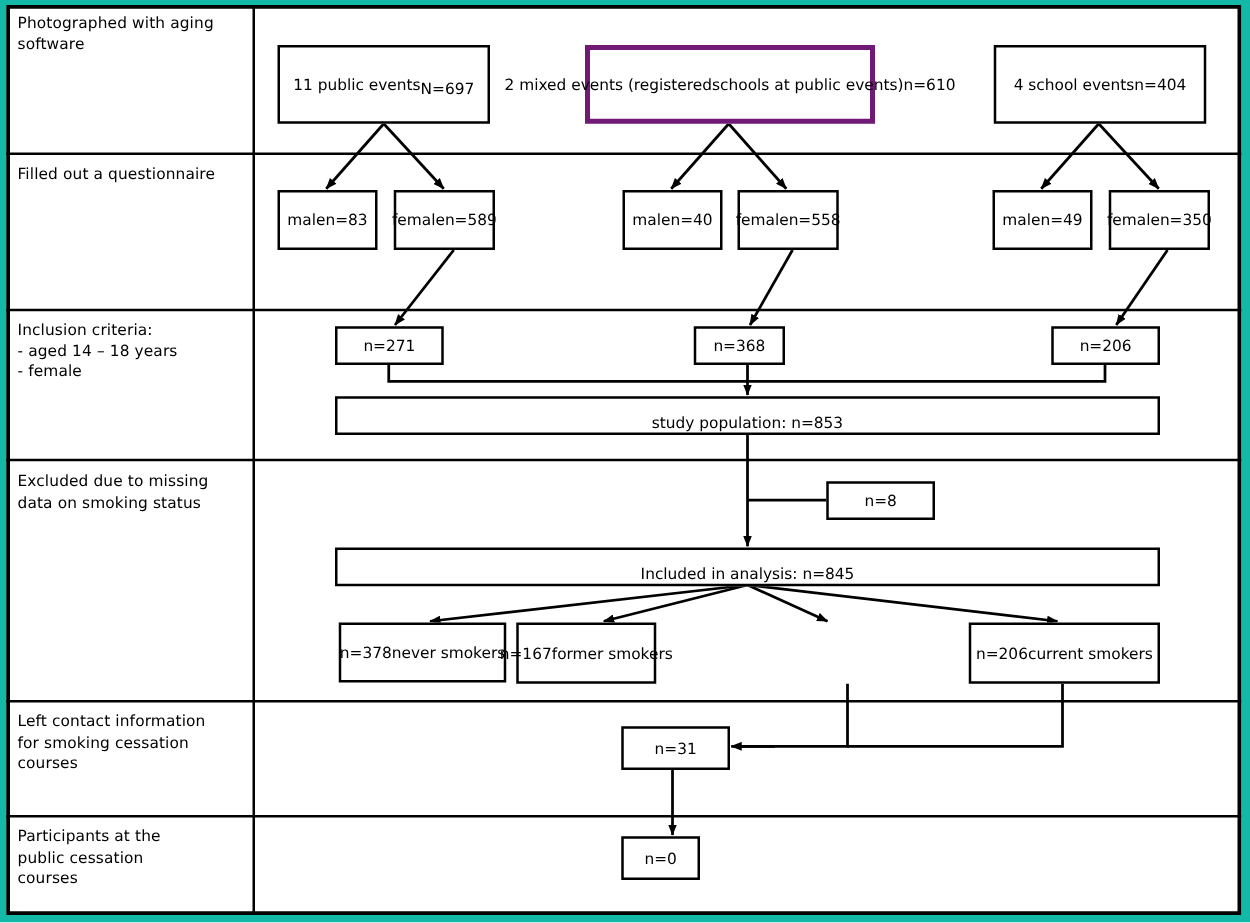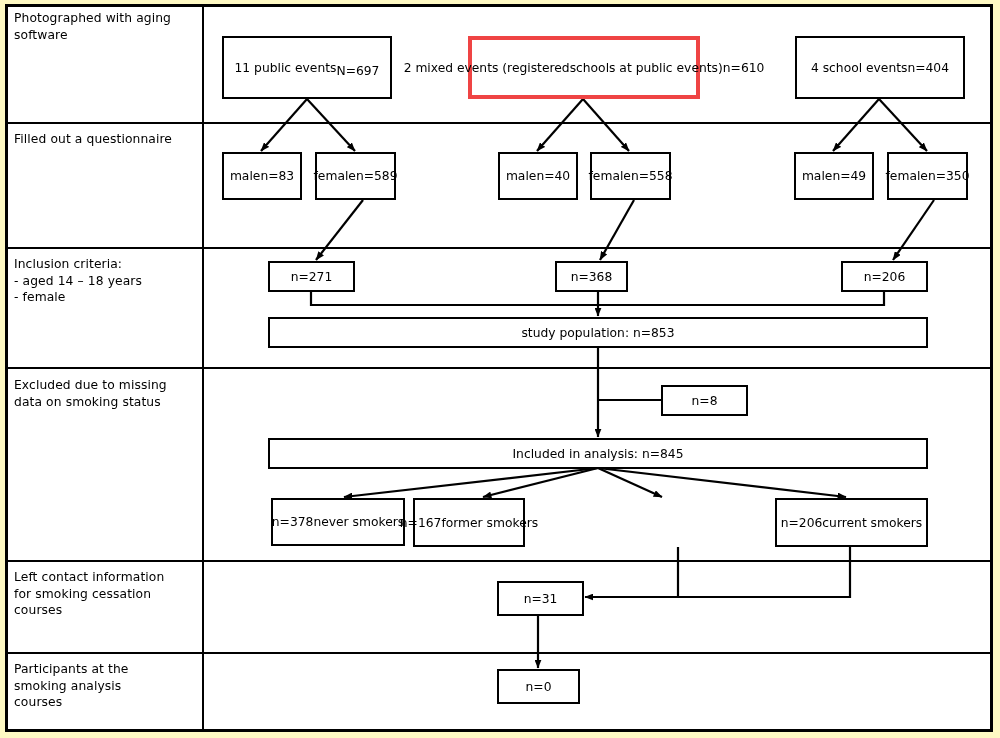--- a/index.html
+++ b/index.html
@@ -7,21 +7,21 @@
     padding: 0;
     background: #ffffff;
   }
   body {
     font-family: "DejaVu Sans", "Liberation Sans", sans-serif;
   }
   #flowchart {
     position: relative;
     width: 1000px;
     height: 738px;
-    background: #fef9c3;
+    background: #14b8a6;
     overflow: hidden;
   }
   
   .outer-frame {
     position: absolute;
     left: 5px;
     top: 4px;
     width: 988px;
     height: 728px;
     border: 3px solid #000;
@@ -66,32 +66,33 @@
     flex-direction: row;
     align-items: center;
     justify-content: center;
     font-size: 12.3px;
     line-height: 16px;
     color: #000;
     text-align: center;
     z-index: 3;
   }
   .node.thick {
-    border: 4px solid #ef4444;
+    border: 4px solid #701a75;
   }
   .node .ln {
     display: block;
     white-space: nowrap;
   }
   .node.spaced .ln + .ln {
     margin-top: 7px;
   }
   
   .node.banner {
     justify-content: center;
+    align-items: flex-end;
   }
   svg.connectors {
     position: absolute;
     left: 0;
     top: 0;
     width: 1000px;
     height: 738px;
     z-index: 1;
     pointer-events: none;
   }
@@ -158,21 +159,21 @@
   <div class="stage-label" style="top:131px;">Filled out a questionnaire</div>
   <div class="stage-label" style="top:256px;">Inclusion criteria:
 - aged 14 – 18 years
 - female</div>
   <div class="stage-label" style="top:377px;">Excluded due to missing
 data on smoking status</div>
   <div class="stage-label" style="top:569px;">Left contact information
 for smoking cessation
 courses</div>
   <div class="stage-label" style="top:661px;">Participants at the
-smoking analysis
+public cessation
 courses</div>
 
   <div class="node spaced" style="left:222px; top:36px; width:170px; height:63px;">
     <span class="ln">11 public events</span>
     <span class="ln">N=697</span>
   </div>
 
   <div class="node thick" style="left:468px; top:36px; width:232px; height:63px;">
     <span class="ln">2 mixed events (registered</span>
     <span class="ln">schools at public events)</span>
@@ -243,17 +244,17 @@
   </div>
   <div class="node" style="left:775px; top:498px; width:153px; height:49px;">
     <span class="ln">n=206</span>
     <span class="ln">current smokers</span>
   </div>
 
   <div class="node" style="left:497px; top:581px; width:87px; height:35px;">
     <span class="ln">n=31</span>
   </div>
 
-  <div class="node" style="left:497px; top:669px; width:83px; height:35px;">
+  <div class="node" style="left:497px; top:669px; width:63px; height:35px;">
     <span class="ln">n=0</span>
   </div>
 
 </div>
 
 </body></html>

